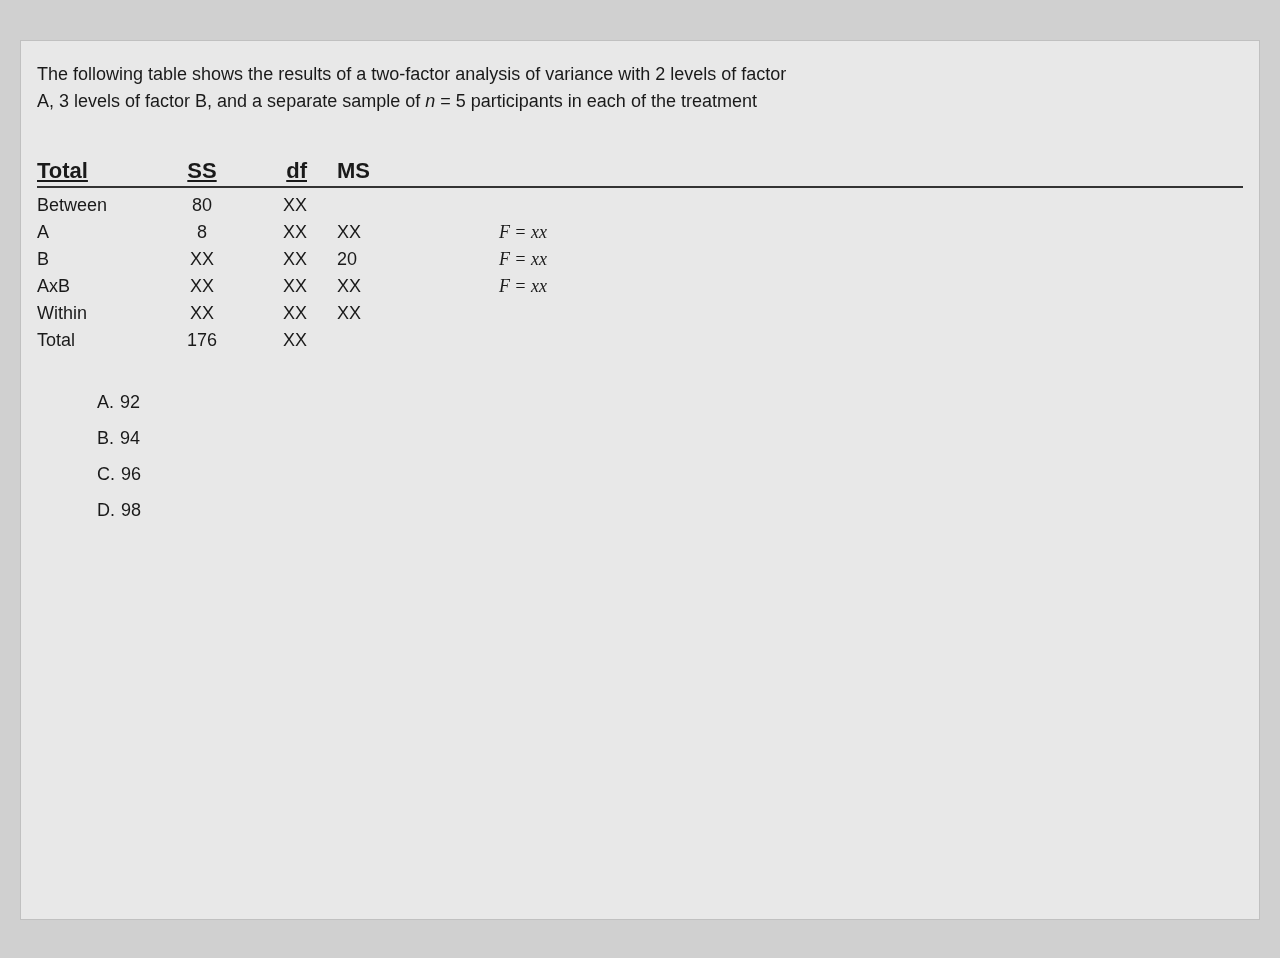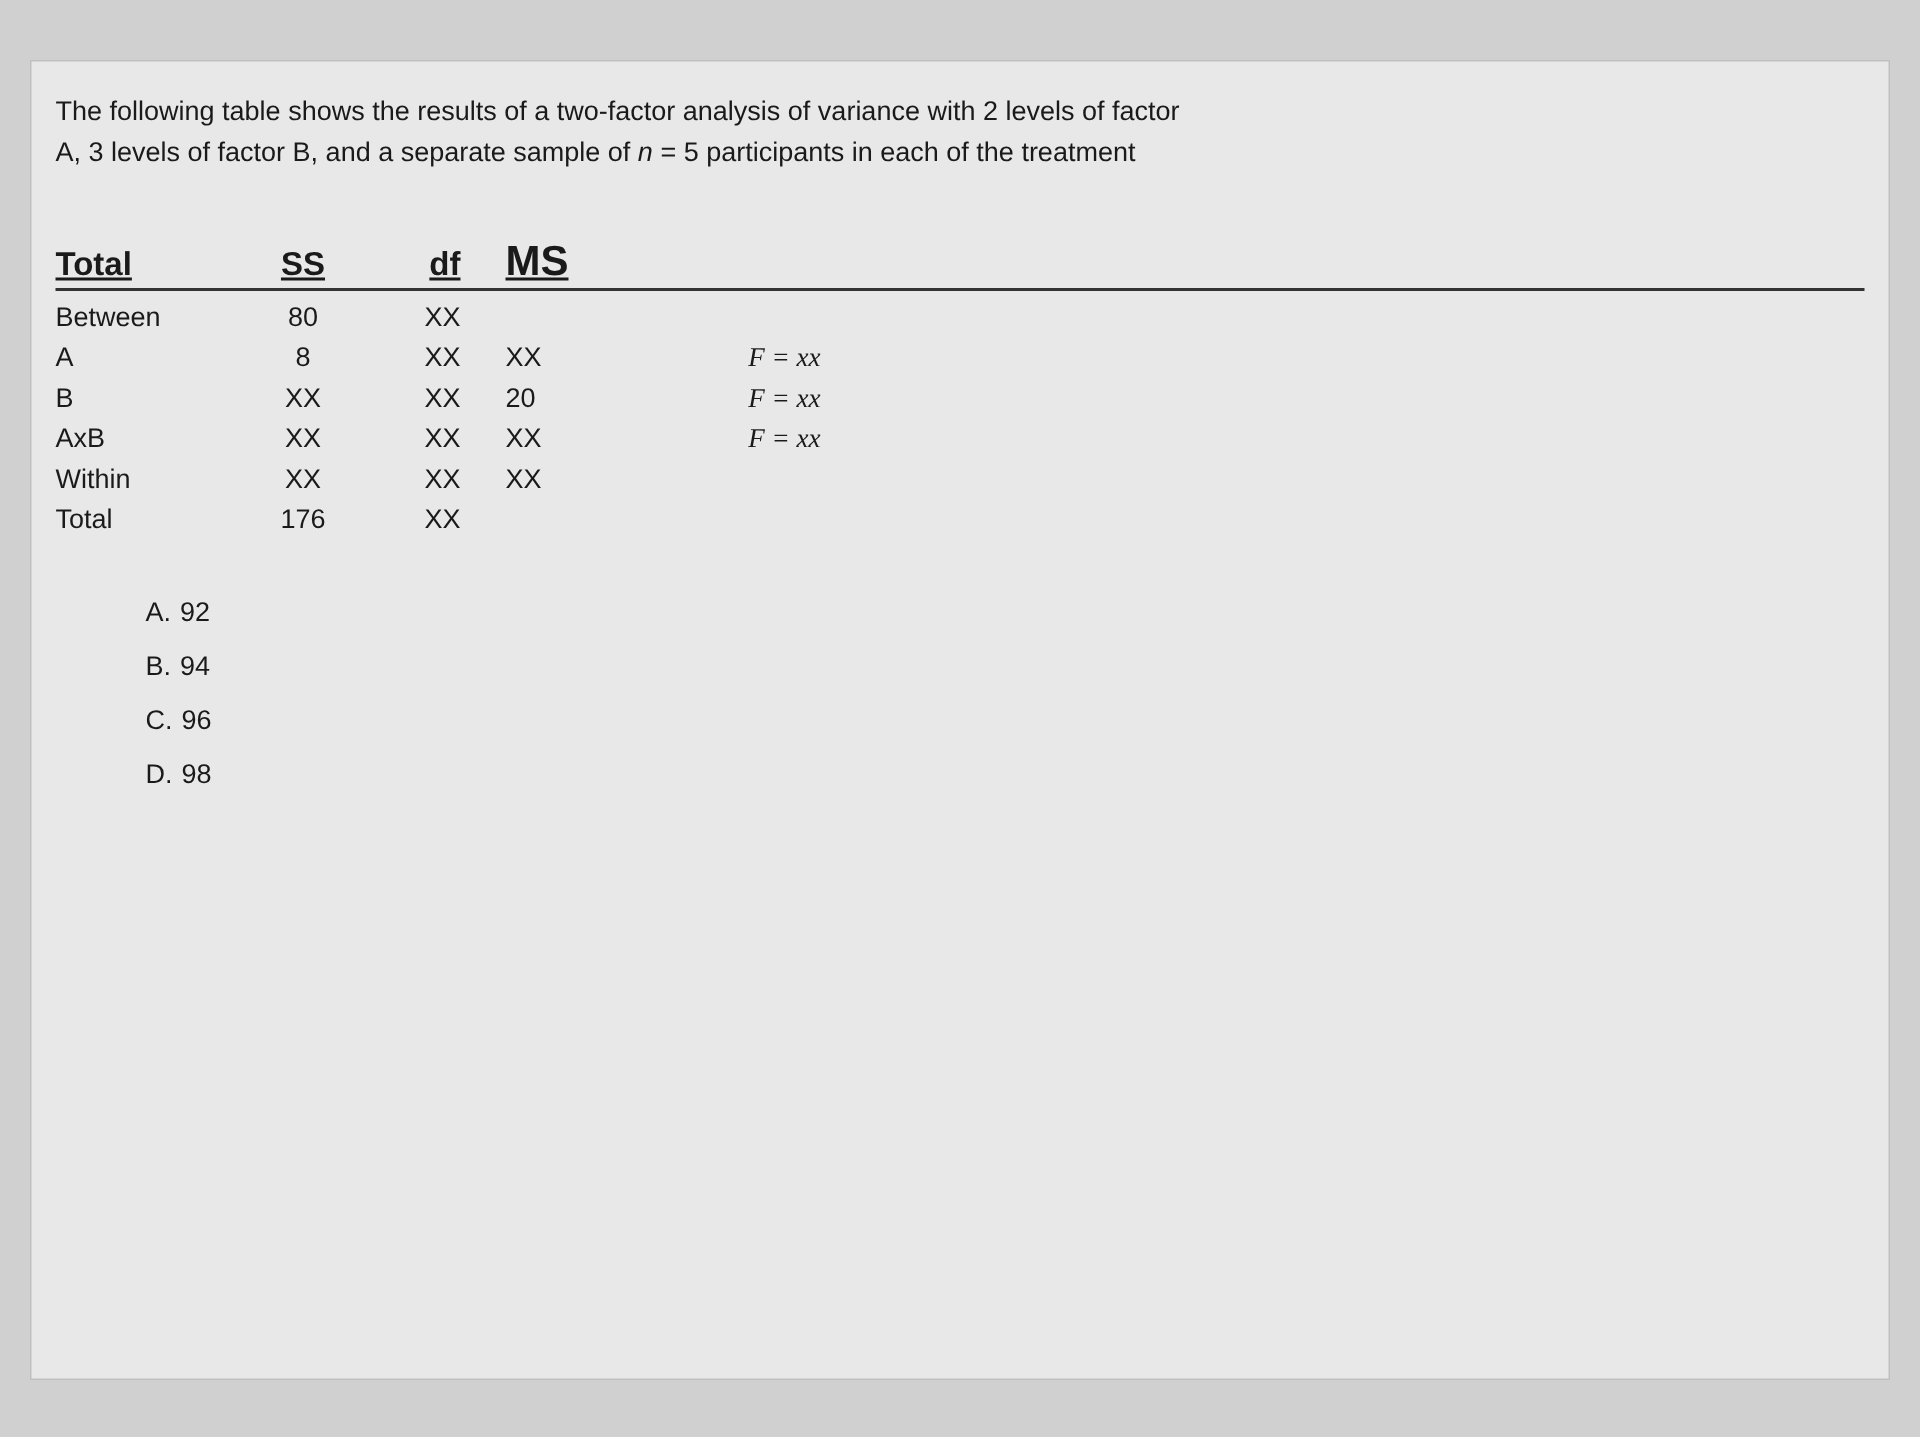--- a/index.html
+++ b/index.html
@@ -73,23 +73,22 @@
       width: 70px;
       font-size: 22px;
       font-weight: bold;
       text-decoration: underline;
       text-align: right;
       padding-right: 20px;
     }
 
     .col-ms {
       width: 80px;
-      font-size: 28px;
-      font-weight: bold;
-      text-decoration: underline;
+      font-size: 22px;
+      font-weight: bold;
       text-align: left;
       padding-left: 10px;
     }
 
     .table-row {
       display: flex;
       align-items: baseline;
       padding: 3px 0;
       font-size: 18px;
     }

